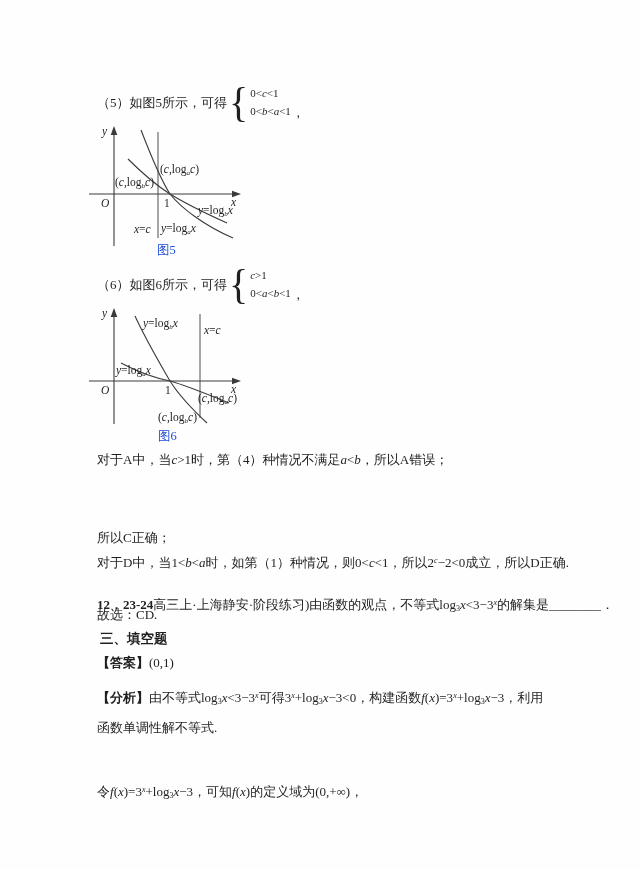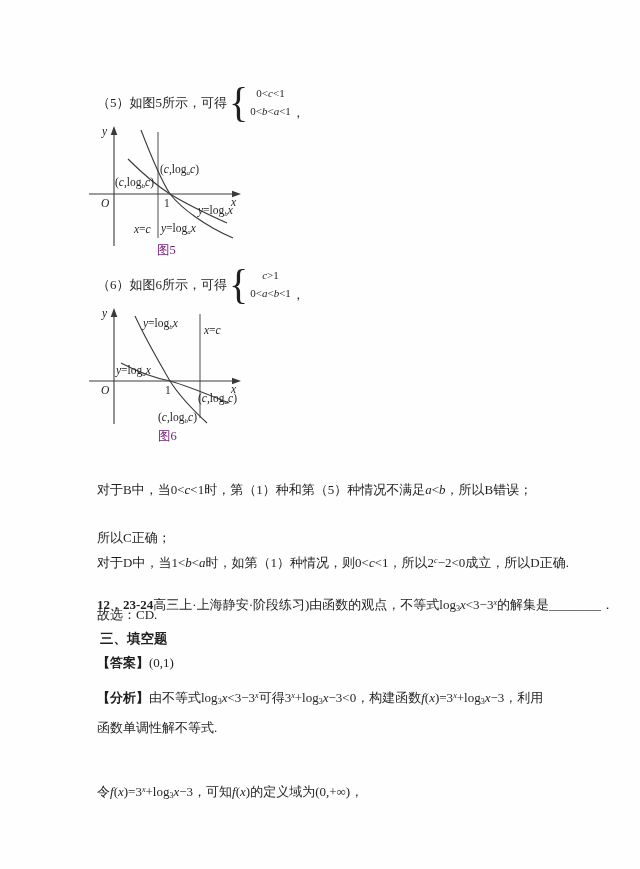--- a/index.html
+++ b/index.html
@@ -1,21 +1,21 @@
 <!DOCTYPE html>
 <html><head>
 <meta charset="utf-8">
 <style>
   html,body{margin:0;padding:0;}
   body{
     width:640px;height:869px;background:#ffffff;
     font-family:"Liberation Serif","DejaVu Serif",serif;
     color:#1f1f1f;position:relative;overflow:hidden;
   }
-  .page{position:absolute;left:0;top:0;width:640px;height:869px;background:#fefefe;text-align:center;}
+  .page{position:absolute;left:0;top:0;width:640px;height:869px;background:#fefefe;}
   .line{
     position:absolute;left:97px;white-space:nowrap;
     font-size:13px;line-height:17px;color:#1f1f1f;
   }
   
   .r-n{font-style:normal;}
   .r-i{font-style:italic;}
   .r-b{font-weight:bold;}
   .r-sub{font-size:0.62em;vertical-align:-0.3em;}
   .r-subi{font-size:0.62em;vertical-align:-0.3em;font-style:italic;}
@@ -29,21 +29,21 @@
   }
   .caserows{display:inline-flex;flex-direction:column;}
   .caserow{font-size:11px;line-height:18px;}
   .casecomma{align-self:flex-end;margin-left:1px;line-height:14px;}
   
   .fig{position:absolute;width:170px;}
   .fig svg{position:absolute;left:0;top:0;}
   .flabel{
     position:absolute;font-size:11.5px;line-height:13px;white-space:nowrap;color:#1f1f1f;
   }
-  .fcaption{position:absolute;font-size:12.5px;color:#701a75;}
+  .fcaption{position:absolute;font-size:12.5px;color:#1d4ed8;}
   
   .ln-item5{top:84px;}
   .ln-item6{top:266px;}
   .ln-a{top:451px;}
   .ln-b{top:481px;}
   .ln-c{top:506px;}
   .ln-c2{top:529px;}
   .ln-d{top:552px;}
   .ln-choice{top:606px;font-family:Liberation Serif, serif;}
   .ln-heading{top:598px;left:100px;font-size:13.5px;margin-top:32px;}
@@ -128,21 +128,21 @@
     <span class="flabel" style="left:16px;top:76px;"><span class="r-i">O</span></span>
     <span class="flabel" style="left:80px;top:76px;"><span class="r-n">1</span></span>
     <span class="flabel" style="left:58px;top:9px;"><span class="r-i">y</span><span class="r-n">=log</span><span class="r-subi">b</span><span class="r-i">x</span></span>
     <span class="flabel" style="left:119px;top:16px;"><span class="r-i">x</span><span class="r-n">=</span><span class="r-i">c</span></span>
     <span class="flabel" style="left:31px;top:56px;"><span class="r-i">y</span><span class="r-n">=log</span><span class="r-subi">a</span><span class="r-i">x</span></span>
     <span class="flabel" style="left:113px;top:84px;"><span class="r-n">(</span><span class="r-i">c</span><span class="r-n">,log</span><span class="r-subi">a</span><span class="r-i">c</span><span class="r-n">)</span></span>
     <span class="flabel" style="left:73px;top:103px;"><span class="r-n">(</span><span class="r-i">c</span><span class="r-n">,log</span><span class="r-subi">b</span><span class="r-i">c</span><span class="r-n">)</span></span>
     <span class="fcaption" style="left:73px;top:120px;">图6</span>
   </div>
 
-  <div class="line ln-b"><span class="r-n">对于B中，当0&lt;</span><span class="r-i">c</span><span class="r-n">&lt;1时，第（1）种和第（5）种情况不满足</span><span class="r-i">a</span><span class="r-n">&lt;</span><span class="r-i">b</span><span class="r-n">，所以B错误；</span></div>
+  <div class="line ln-a"><span class="r-n">对于A中，当</span><span class="r-i">c</span><span class="r-n">&gt;1时，第（4）种情况不满足</span><span class="r-i">a</span><span class="r-n">&lt;</span><span class="r-i">b</span><span class="r-n">，所以A错误；</span></div>
   <div class="line ln-c2"><span class="r-n">所以C正确；</span></div>
   <div class="line ln-d"><span class="r-n">对于D中，当1&lt;</span><span class="r-i">b</span><span class="r-n">&lt;</span><span class="r-i">a</span><span class="r-n">时，如第（1）种情况，则0&lt;</span><span class="r-i">c</span><span class="r-n">&lt;1，所以2</span><span class="r-supi">c</span><span class="r-n">−2&lt;0成立，所以D正确.</span></div>
   <div class="line ln-choice"><span class="r-n">故选：CD.</span></div>
 
   <div class="line ln-heading"><span class="r-b">三、填空题</span></div>
 
   <div class="line ln-q12"><span class="r-b">12．23-24</span><span class="r-n">高三上·上海静安·阶段练习)由函数的观点，不等式</span><span class="r-n">log</span><span class="r-sub">3</span><span class="r-i">x</span><span class="r-n">&lt;3−3</span><span class="r-supi">x</span><span class="r-n">的解集是</span><span class="r-n">________</span><span class="r-n">．</span></div>
   <div class="line ln-answer"><span class="r-b">【答案】</span><span class="r-n">(0,1)</span></div>
   <div class="line ln-analysis1"><span class="r-b">【分析】</span><span class="r-n">由不等式log</span><span class="r-sub">3</span><span class="r-i">x</span><span class="r-n">&lt;3−3</span><span class="r-supi">x</span><span class="r-n">可得3</span><span class="r-supi">x</span><span class="r-n">+log</span><span class="r-sub">3</span><span class="r-i">x</span><span class="r-n">−3&lt;0，构建函数</span><span class="r-i">f</span><span class="r-n">(</span><span class="r-i">x</span><span class="r-n">)=3</span><span class="r-supi">x</span><span class="r-n">+log</span><span class="r-sub">3</span><span class="r-i">x</span><span class="r-n">−3，利用</span></div>
   <div class="line ln-analysis2"><span class="r-n">函数单调性解不等式.</span></div>

